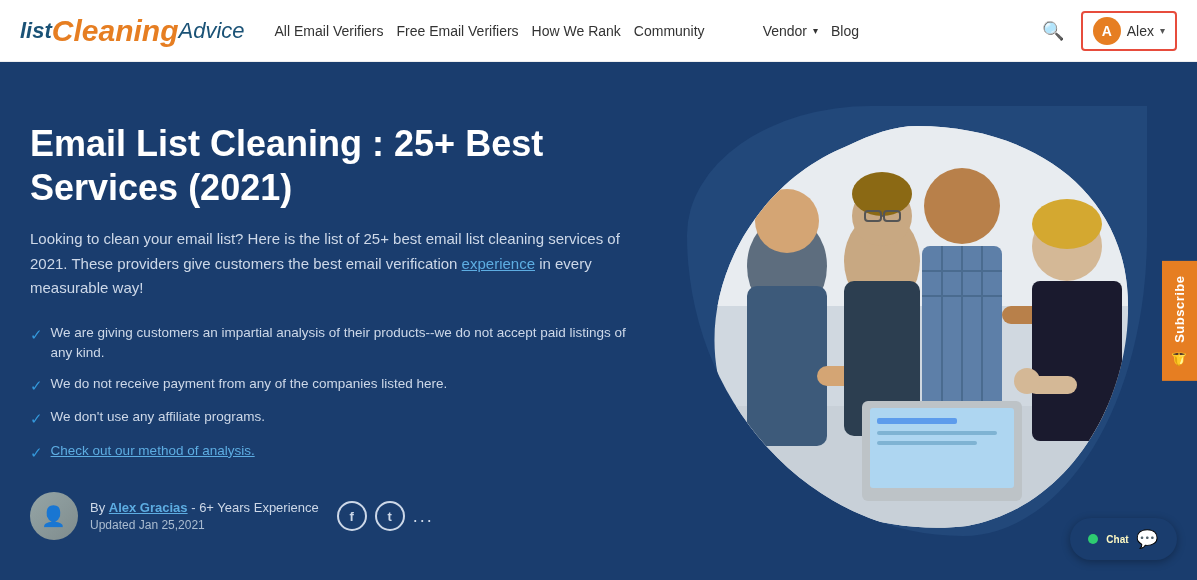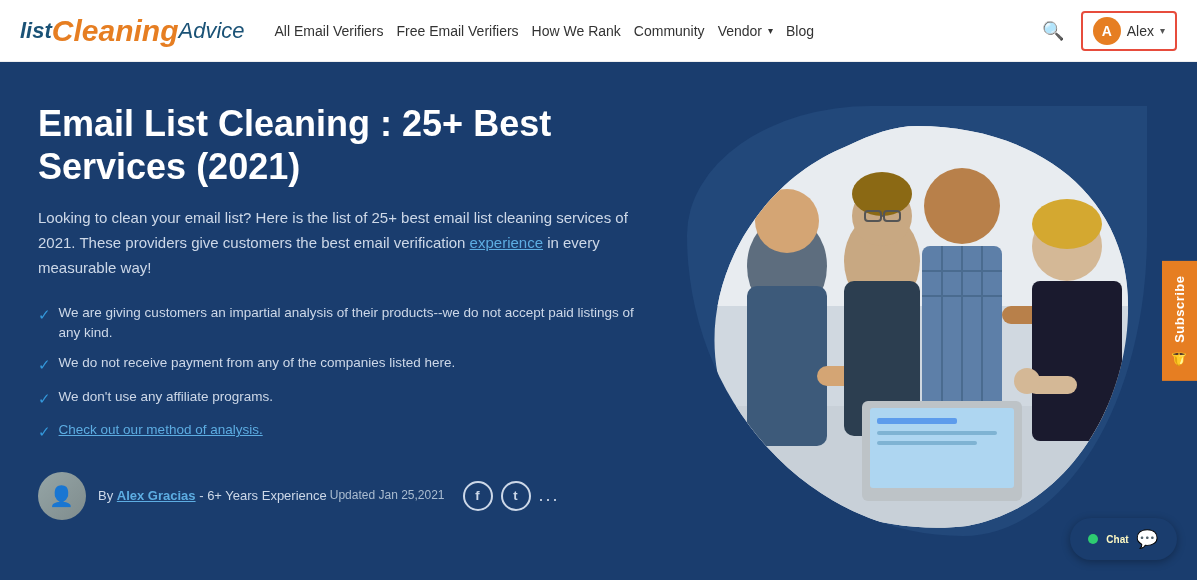--- a/index.html
+++ b/index.html
@@ -93,22 +93,22 @@
     .dropdown-arrow {
       color: #555;
       font-size: 10px;
     }
 
     
     .hero {
       background: #1a3d6e;
       min-height: 518px;
       display: flex;
-      align-items: flex-start;
-      padding: 40px 50px 40px 38px;
+      align-items: flex-end;
+      padding: 40px 50px 40px 30px;
       position: relative;
       overflow: hidden;
     }
     .hero-content {
       flex: 1;
       max-width: 620px;
       color: #fff;
     }
     .hero-title {
       font-size: 36px;
@@ -174,21 +174,21 @@
       height: 100%;
       background: linear-gradient(135deg, #95a5a6, #7f8c8d);
       display: flex;
       align-items: center;
       justify-content: center;
       color: #fff;
       font-size: 20px;
     }
     .author-info {
       display: flex;
-      flex-direction: row;
+      flex-direction: column;
       gap: 3px;
     }
     .author-by {
       font-size: 13px;
       color: #cdd8e8;
     }
     .author-name {
       color: #5dade2;
       font-weight: 700;
       text-decoration: underline;
@@ -297,20 +297,21 @@
       display: flex;
       align-items: center;
       gap: 8px;
       letter-spacing: 0.5px;
     }
 
     .vendor-dropdown {
       display: flex;
       align-items: center;
       gap: 3px;
+      margin-left: 45px;
     }
   </style>
 </head>
 <body>
 
 <nav class="navbar">
   <a class="logo" href="#">
     <span class="logo-list">list</span>
     <span class="logo-cleaning">Cleaning</span>
     <span class="logo-advice">Advice</span>

